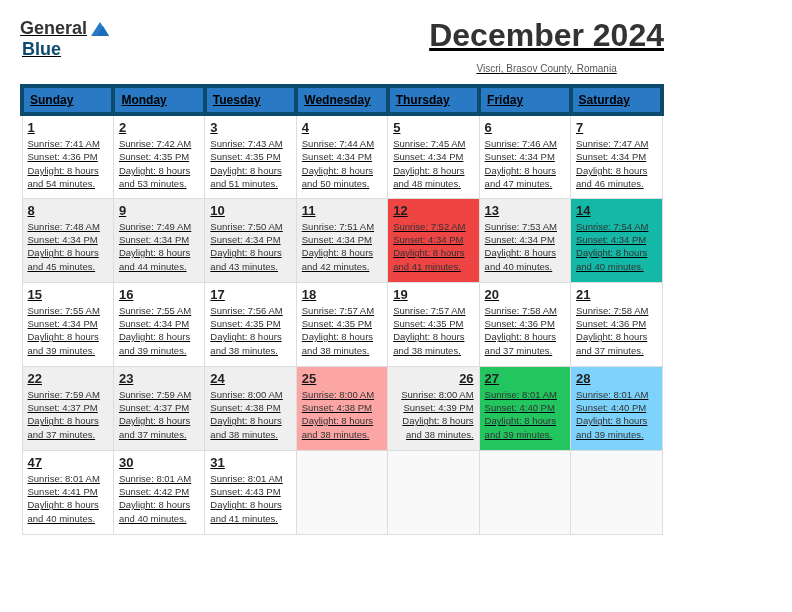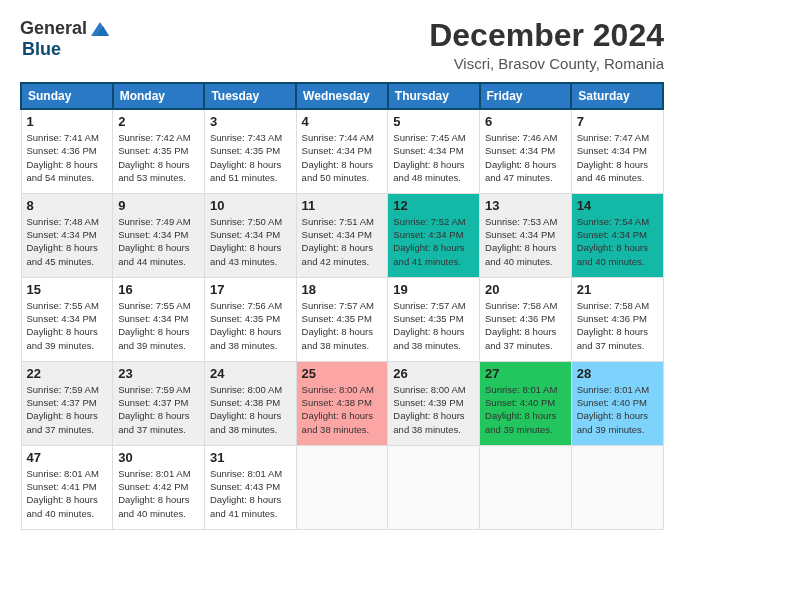--- a/index.html
+++ b/index.html
@@ -7,20 +7,21 @@
       width: 792px;
       height: 612px;
       font-family: Arial, sans-serif;
       background: #fff;
       overflow: hidden;
     }
     .page {
       width: 684px;
       height: 612px;
       padding: 18px 20px 27px 20px;
+      text-decoration: underline;
     }
     .header {
       display: flex;
       align-items: flex-start;
       justify-content: space-between;
       margin-bottom: 10px;
     }
     .logo {
       display: flex;
       flex-direction: column;
@@ -29,46 +30,46 @@
     .logo-text {
       display: flex;
       align-items: center;
     }
     .logo-icon {
       width: 22px;
       height: 18px;
       margin-left: 2px;
     }
     .title-block {
-      text-align: right;
+      text-align: center;
     }
     .month-title {
       font-size: 32px;
       font-weight: bold;
       color: #333;
       line-height: 1.1;
     }
     .subtitle {
-      font-size: 15px;
+      font-size: 10px;
       color: #555;
-      margin-top: 2px;
+      margin-top: 10px;
     }
     .calendar {
       width: 100%;
       border-collapse: collapse;
       font-size: 10.5px;
     }
     .calendar th {
       background: #2979c5;
-      color: #ffffff;
+      color: #000000;
       text-align: left;
       padding: 5px 6px;
       font-size: 12px;
       font-weight: bold;
-      border: 2px solid #0c4a6e;
+      border: 4px solid #0c4a6e;
     }
     .calendar td {
       border: 1px solid #ddd;
       vertical-align: top;
       padding: 4px 5px;
       width: calc(100% / 7);
       height: 84px;
       background: #fff;
       color: #333;
     }
@@ -134,39 +135,39 @@
           <td><span class="day-num">4</span><span class="day-info">Sunrise: 7:44 AM<br>Sunset: 4:34 PM<br>Daylight: 8 hours and 50 minutes.</span></td>
           <td><span class="day-num">5</span><span class="day-info">Sunrise: 7:45 AM<br>Sunset: 4:34 PM<br>Daylight: 8 hours and 48 minutes.</span></td>
           <td><span class="day-num">6</span><span class="day-info">Sunrise: 7:46 AM<br>Sunset: 4:34 PM<br>Daylight: 8 hours and 47 minutes.</span></td>
           <td><span class="day-num">7</span><span class="day-info">Sunrise: 7:47 AM<br>Sunset: 4:34 PM<br>Daylight: 8 hours and 46 minutes.</span></td>
         </tr>
         <tr style="background: rgb(239, 239, 239);">
           <td style="background: rgb(239, 239, 239);"><span class="day-num">8</span><span class="day-info">Sunrise: 7:48 AM<br>Sunset: 4:34 PM<br>Daylight: 8 hours and 45 minutes.</span></td>
           <td style="background: rgb(239, 239, 239);"><span class="day-num">9</span><span class="day-info">Sunrise: 7:49 AM<br>Sunset: 4:34 PM<br>Daylight: 8 hours and 44 minutes.</span></td>
           <td style="background: rgb(239, 239, 239);"><span class="day-num">10</span><span class="day-info">Sunrise: 7:50 AM<br>Sunset: 4:34 PM<br>Daylight: 8 hours and 43 minutes.</span></td>
           <td style="background: rgb(239, 239, 239);"><span class="day-num">11</span><span class="day-info">Sunrise: 7:51 AM<br>Sunset: 4:34 PM<br>Daylight: 8 hours and 42 minutes.</span></td>
-          <td style="background: #14b8a6;"><span class="day-num">12</span><span class="day-info">Sunrise: 7:52 AM<br>Sunset: 4:34 PM<br>Daylight: 8 hours and 41 minutes.</span></td>
+          <td style="background: #ef4444;"><span class="day-num">12</span><span class="day-info">Sunrise: 7:52 AM<br>Sunset: 4:34 PM<br>Daylight: 8 hours and 41 minutes.</span></td>
           <td style="background: rgb(239, 239, 239);"><span class="day-num">13</span><span class="day-info">Sunrise: 7:53 AM<br>Sunset: 4:34 PM<br>Daylight: 8 hours and 40 minutes.</span></td>
           <td style="background: #14b8a6;"><span class="day-num">14</span><span class="day-info">Sunrise: 7:54 AM<br>Sunset: 4:34 PM<br>Daylight: 8 hours and 40 minutes.</span></td>
         </tr>
         <tr>
           <td><span class="day-num">15</span><span class="day-info">Sunrise: 7:55 AM<br>Sunset: 4:34 PM<br>Daylight: 8 hours and 39 minutes.</span></td>
           <td><span class="day-num">16</span><span class="day-info">Sunrise: 7:55 AM<br>Sunset: 4:34 PM<br>Daylight: 8 hours and 39 minutes.</span></td>
           <td><span class="day-num">17</span><span class="day-info">Sunrise: 7:56 AM<br>Sunset: 4:35 PM<br>Daylight: 8 hours and 38 minutes.</span></td>
           <td><span class="day-num">18</span><span class="day-info">Sunrise: 7:57 AM<br>Sunset: 4:35 PM<br>Daylight: 8 hours and 38 minutes.</span></td>
           <td><span class="day-num">19</span><span class="day-info">Sunrise: 7:57 AM<br>Sunset: 4:35 PM<br>Daylight: 8 hours and 38 minutes.</span></td>
           <td><span class="day-num">20</span><span class="day-info">Sunrise: 7:58 AM<br>Sunset: 4:36 PM<br>Daylight: 8 hours and 37 minutes.</span></td>
           <td><span class="day-num">21</span><span class="day-info">Sunrise: 7:58 AM<br>Sunset: 4:36 PM<br>Daylight: 8 hours and 37 minutes.</span></td>
         </tr>
         <tr style="background: rgb(239, 239, 239);">
           <td style="background: rgb(239, 239, 239); margin-left: 33px;"><span class="day-num">22</span><span class="day-info">Sunrise: 7:59 AM<br>Sunset: 4:37 PM<br>Daylight: 8 hours and 37 minutes.</span></td>
           <td style="background: rgb(239, 239, 239);"><span class="day-num">23</span><span class="day-info">Sunrise: 7:59 AM<br>Sunset: 4:37 PM<br>Daylight: 8 hours and 37 minutes.</span></td>
           <td style="background: rgb(239, 239, 239); margin-top: 32px;"><span class="day-num">24</span><span class="day-info">Sunrise: 8:00 AM<br>Sunset: 4:38 PM<br>Daylight: 8 hours and 38 minutes.</span></td>
           <td style="background: #fca5a5;"><span class="day-num">25</span><span class="day-info">Sunrise: 8:00 AM<br>Sunset: 4:38 PM<br>Daylight: 8 hours and 38 minutes.</span></td>
-          <td style="background: rgb(239, 239, 239);"><span class="day-num">26</span><span class="day-info">Sunrise: 8:00 AM<br>Sunset: 4:39 PM<br>Daylight: 8 hours and 38 minutes.</span></td>
+          <td style="background: rgb(239, 239, 239); text-align: right;"><span class="day-num">26</span><span class="day-info">Sunrise: 8:00 AM<br>Sunset: 4:39 PM<br>Daylight: 8 hours and 38 minutes.</span></td>
           <td style="background: #22c55e;"><span class="day-num">27</span><span class="day-info">Sunrise: 8:01 AM<br>Sunset: 4:40 PM<br>Daylight: 8 hours and 39 minutes.</span></td>
           <td style="background: #7dd3fc;"><span class="day-num">28</span><span class="day-info">Sunrise: 8:01 AM<br>Sunset: 4:40 PM<br>Daylight: 8 hours and 39 minutes.</span></td>
         </tr>
         <tr>
           <td><span class="day-num">47</span><span class="day-info">Sunrise: 8:01 AM<br>Sunset: 4:41 PM<br>Daylight: 8 hours and 40 minutes.</span></td>
           <td><span class="day-num">30</span><span class="day-info">Sunrise: 8:01 AM<br>Sunset: 4:42 PM<br>Daylight: 8 hours and 40 minutes.</span></td>
           <td><span class="day-num">31</span><span class="day-info">Sunrise: 8:01 AM<br>Sunset: 4:43 PM<br>Daylight: 8 hours and 41 minutes.</span></td>
           <td class="empty-cell" style="background: rgb(249, 249, 249);"></td>
           <td class="empty-cell" style="background: rgb(249, 249, 249);"></td>
           <td class="empty-cell" style="background: rgb(249, 249, 249);"></td>

